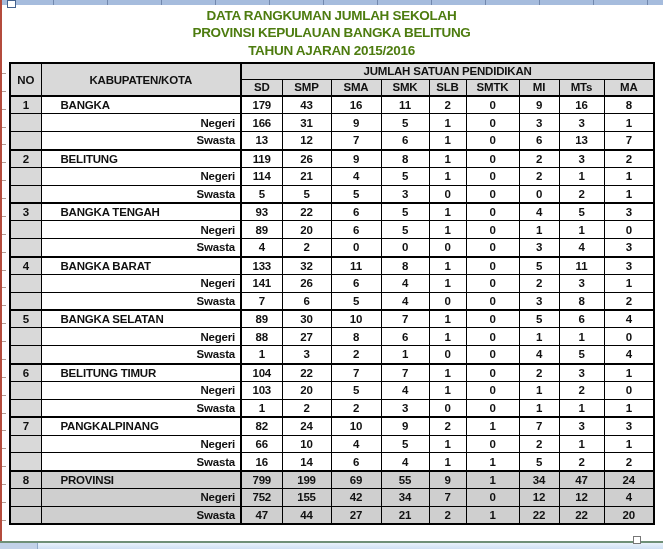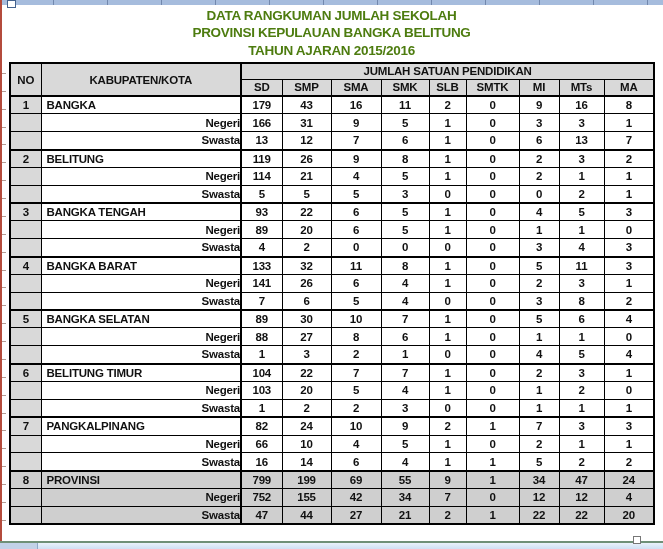--- a/index.html
+++ b/index.html
@@ -24,22 +24,22 @@
   
   table.sheet{position:absolute;left:9px;top:62px;width:645px;border-collapse:collapse;table-layout:fixed;
     border:2px solid #000;}
   .sheet th,.sheet td{border:1px solid #000;padding:0;font-weight:bold;font-size:11.5px;color:#111;
     white-space:nowrap;overflow:hidden;letter-spacing:-0.2px;}
   .sheet thead th{background:var(--header-fill,#D9D9D9);text-align:center;}
   .sheet thead tr:first-child{height:16px;}
   .sheet thead tr:last-child{height:17px;}
   .sheet tbody tr{height:17.85px;}
   td.no-cell{background:var(--no-fill,#D9D9D9);text-align:center;}
-  td.name-cell{text-align:left;padding-left:5px;}
-  td.sub-label{text-align:right;}
+  td.name-cell{text-align:left;padding-left:19px;}
+  td.sub-label{text-align:right;padding-right:5px;}
   td.num{text-align:center;}
   tr.main td{border-top:2px solid #000;}
   .bl2{border-left:2px solid #000 !important;}
   tr.hl td{background:var(--provinsi-fill,#CFCFCF);}
 </style>
 </head>
 <body style="--header-fill: #D9D9D9; --no-fill: #D9D9D9; --provinsi-fill: #CFCFCF; --top-strip: #A6BCDD; --left-line: #B44B3C; --bottom-line: #6F9077; --bottom-fill: #CFE0F3;">
 
 <div class="top-strip">
     <div class="ticks"></div>

